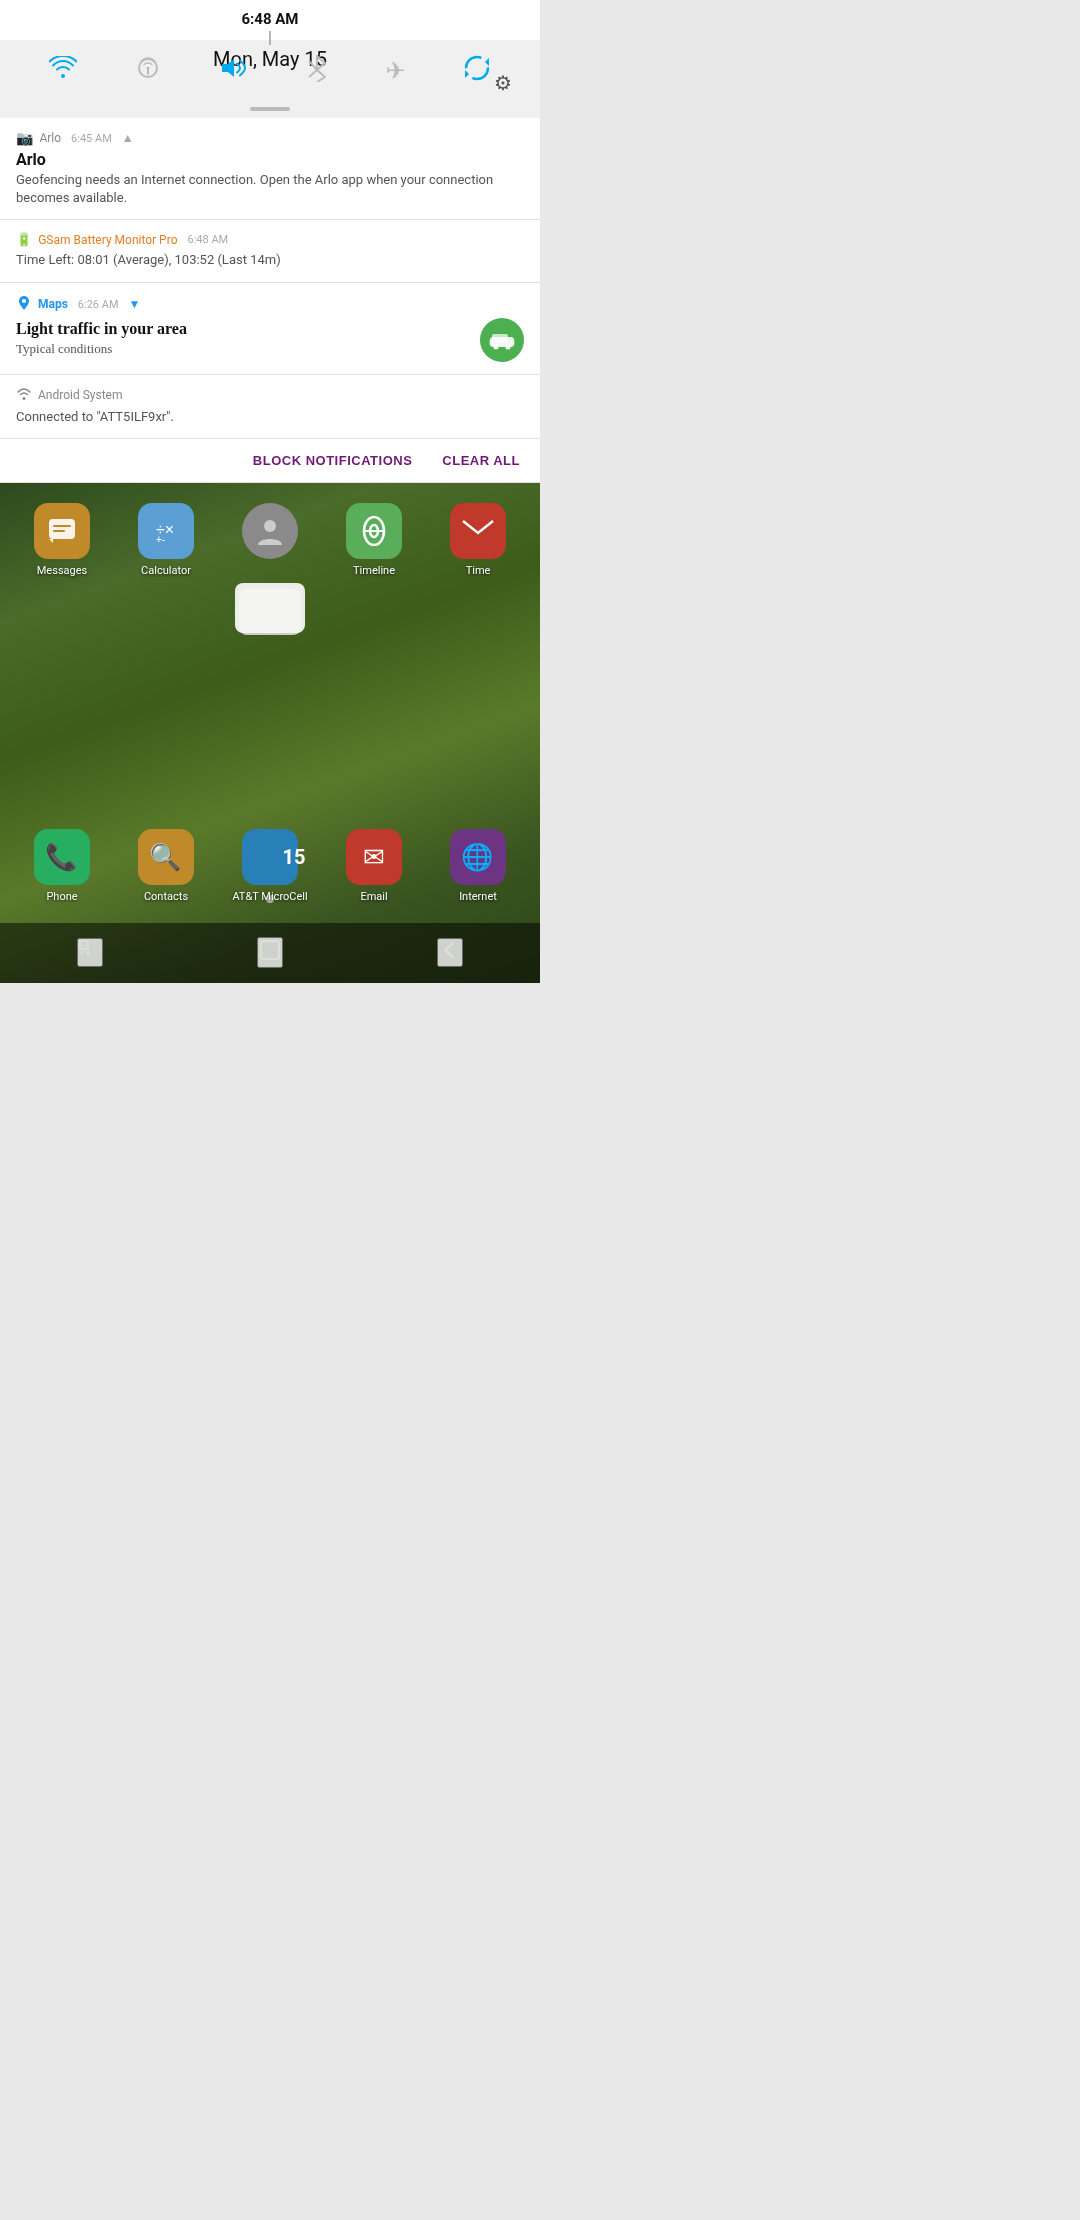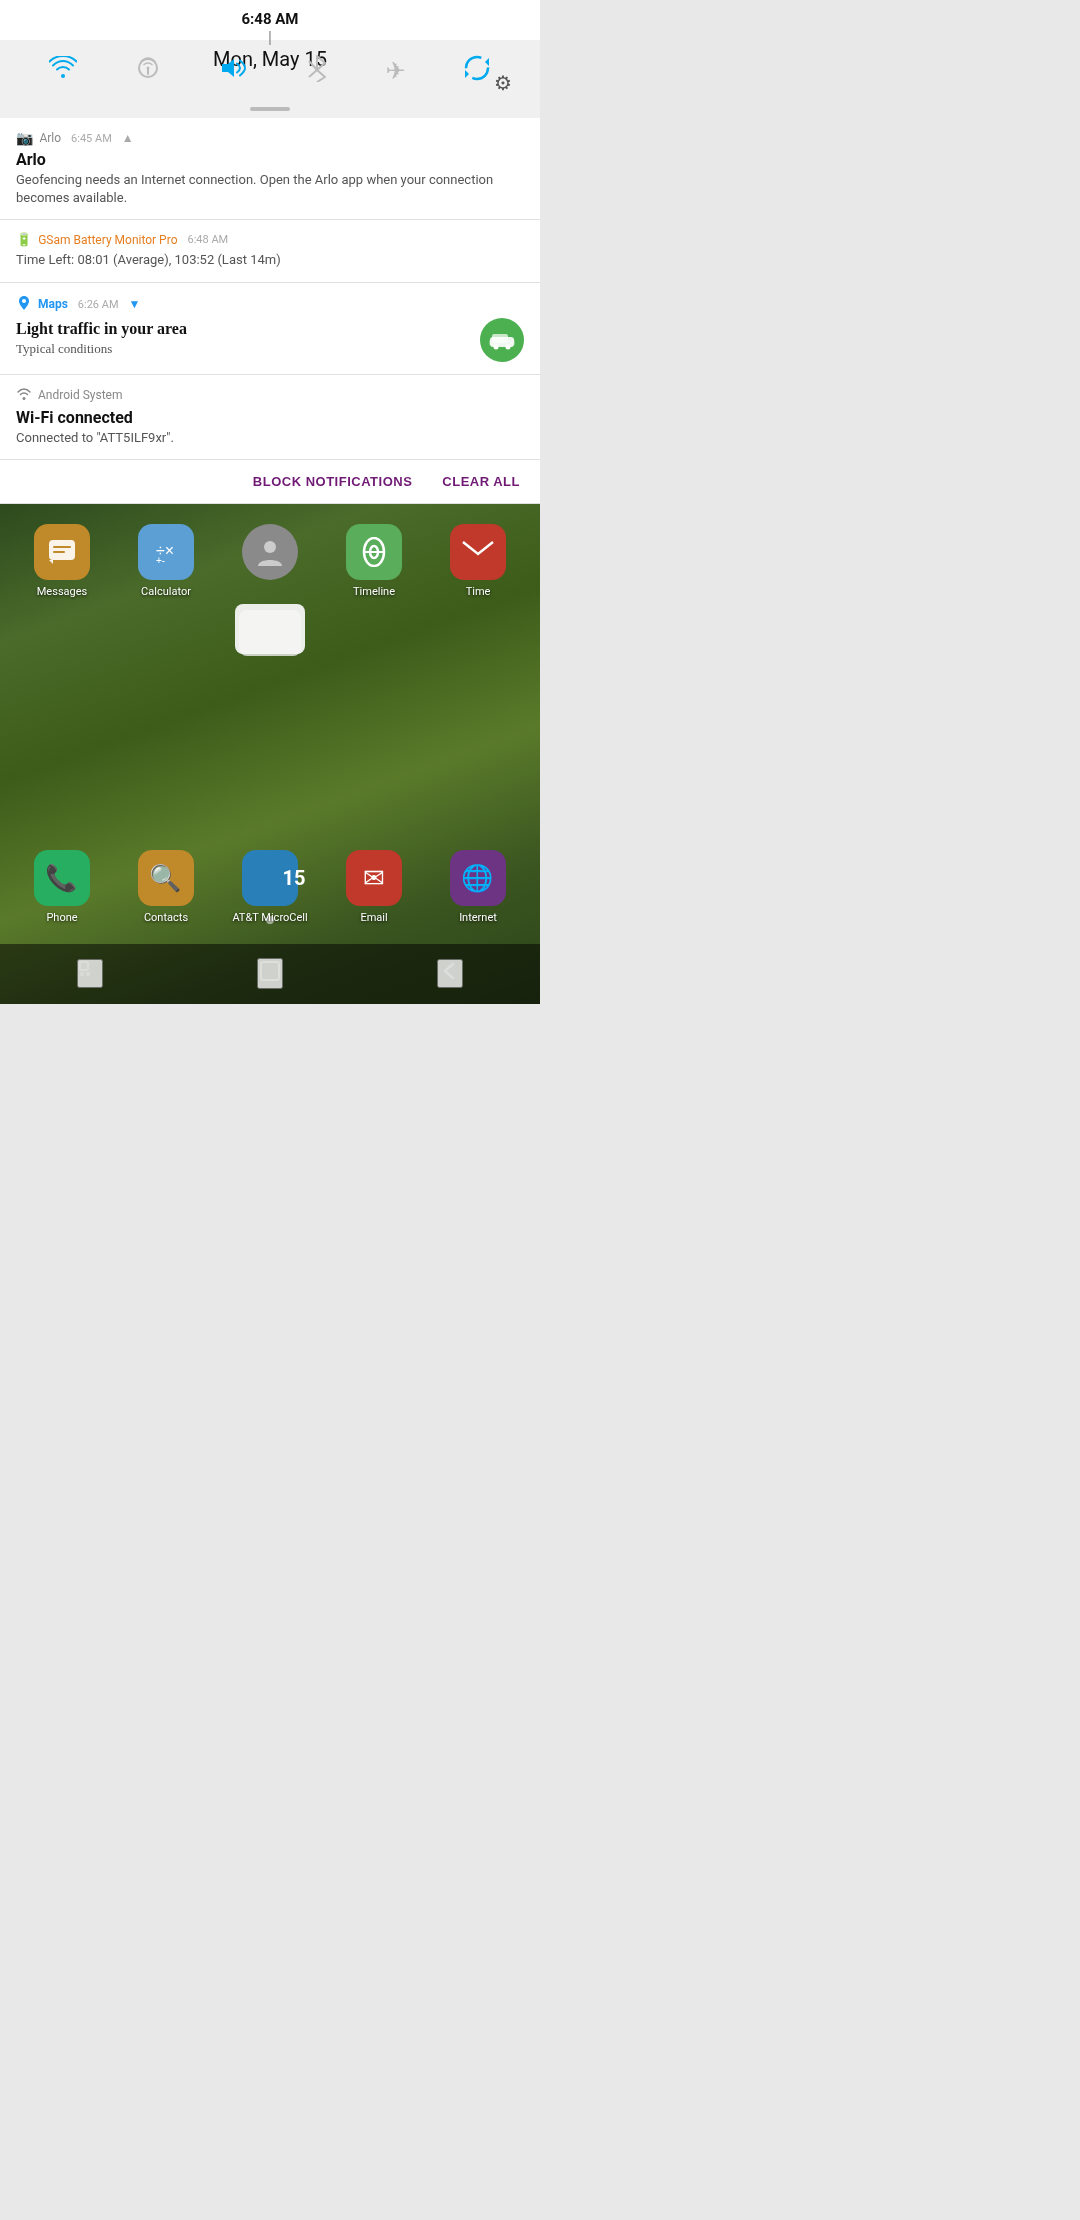--- a/index.html
+++ b/index.html
@@ -380,21 +380,20 @@
     <div class="notif-header">
       <span class="notif-app-icon" style="color:#888;">
         <svg width="16" height="14" viewBox="0 0 16 14" fill="none">
           <path d="M8 10a1.5 1.5 0 1 1 0 3 1.5 1.5 0 0 1 0-3z" fill="#888"></path>
           <path d="M4.5 7.5C5.6 6.4 6.7 6 8 6s2.4.4 3.5 1.5" stroke="#888" stroke-width="1.5" fill="none" stroke-linecap="round"></path>
           <path d="M2 5C3.7 3.3 5.7 2 8 2s4.3 1.3 6 3" stroke="#888" stroke-width="1.5" fill="none" stroke-linecap="round"></path>
         </svg>
       </span>
       <span class="notif-app-name">Android System</span>
     </div>
-    <div class="notif-title">Wi-Fi connected</div>
     <div class="notif-body">Connected to "ATT5ILF9xr".</div>
   </div>
 
   <div class="notification-actions">
     <button class="action-btn">BLOCK NOTIFICATIONS</button>
     <button class="action-btn">CLEAR ALL</button>
   </div>
 
 </div>
 

